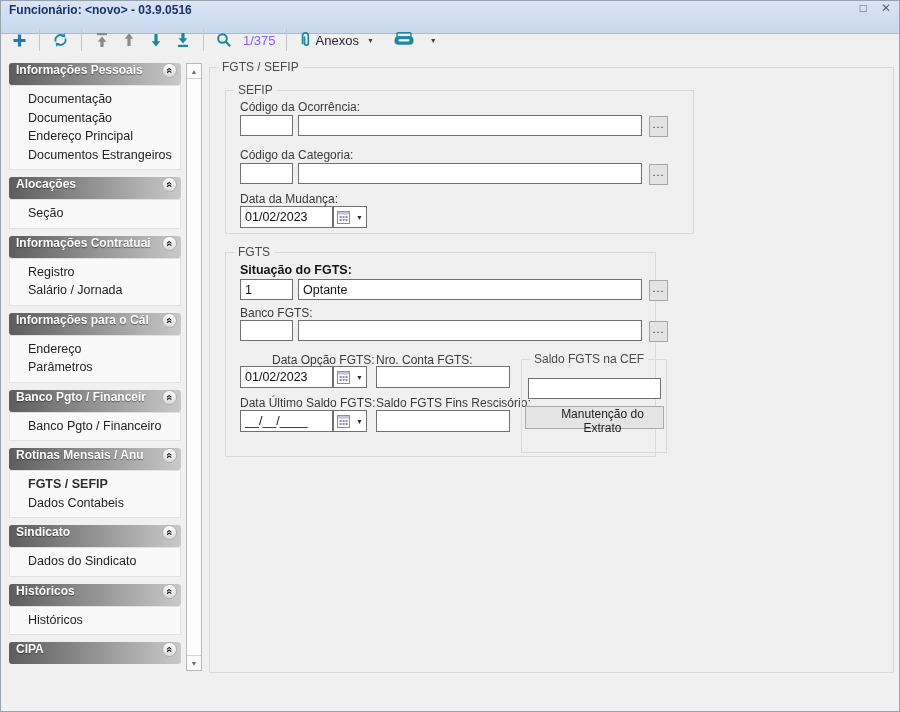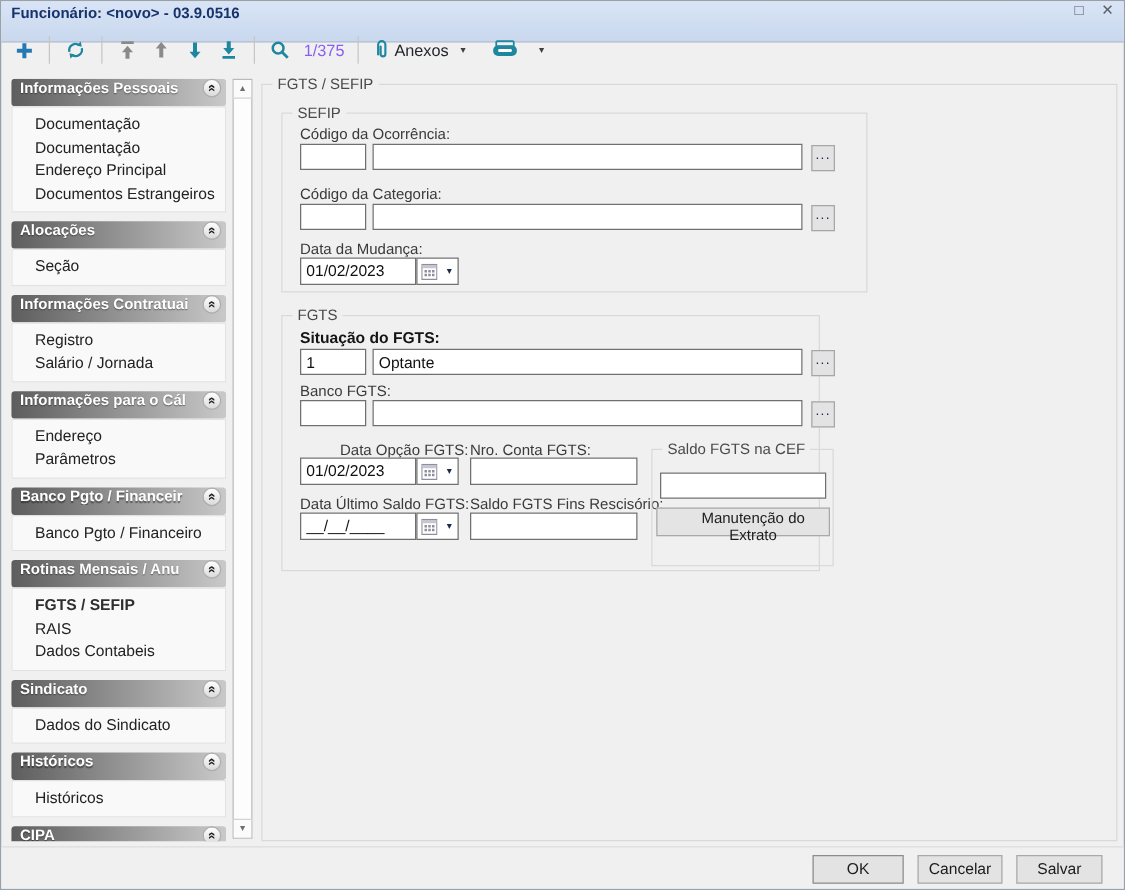--- a/index.html
+++ b/index.html
@@ -273,21 +273,20 @@
 
     <div>
       <div class="sb-header">
         <span class="sb-title">Rotinas Mensais / Anu</span>
         <span class="sb-chev">
             <span>«</span>
           </span>
       </div>
       <div class="sb-items">
         <div class="sb-item active">FGTS / SEFIP</div>
-        <div class="sb-item">RAIS</div>
         <div class="sb-item">Dados Contabeis</div>
       </div>
     </div>
 
     <div>
       <div class="sb-header">
         <span class="sb-title">Sindicato</span>
         <span class="sb-chev">
             <span>«</span>
           </span>
@@ -417,19 +416,14 @@
       <input class="txt" style="left: 150px; top: 157px; width: 134px; height: 22px;" value="">
 
       <div class="groupbox cef-box">
         <span class="gb-label">Saldo FGTS na CEF</span>
         <input class="txt" style="left: 6px; top: 18px; width: 133px;" value="">
         <button class="panel-btn extract-btn">Manutenção do Extrato</button>
       </div>
     </div>
   </div>
 
-  <div class="footer">
-    <button class="foot-btn btn-ok">OK</button>
-    <button class="foot-btn btn-cancel">Cancelar</button>
-    <button class="foot-btn btn-save">Salvar</button>
-  </div>
 
 </div>
 
 </body></html>

